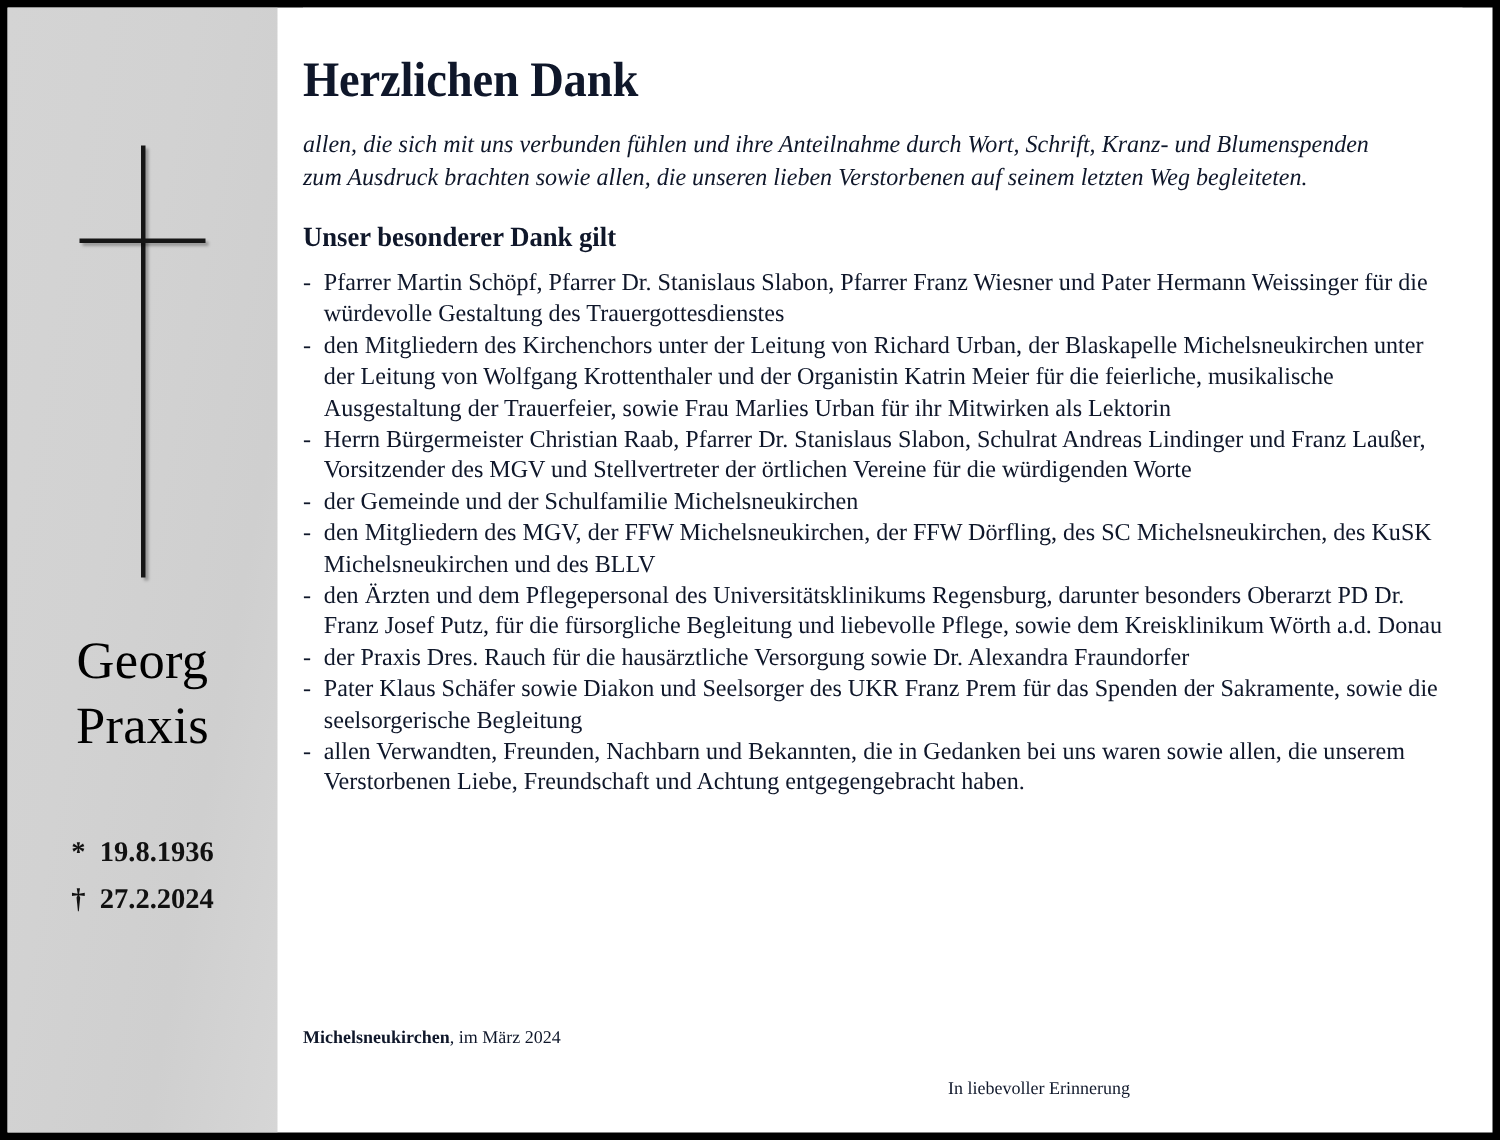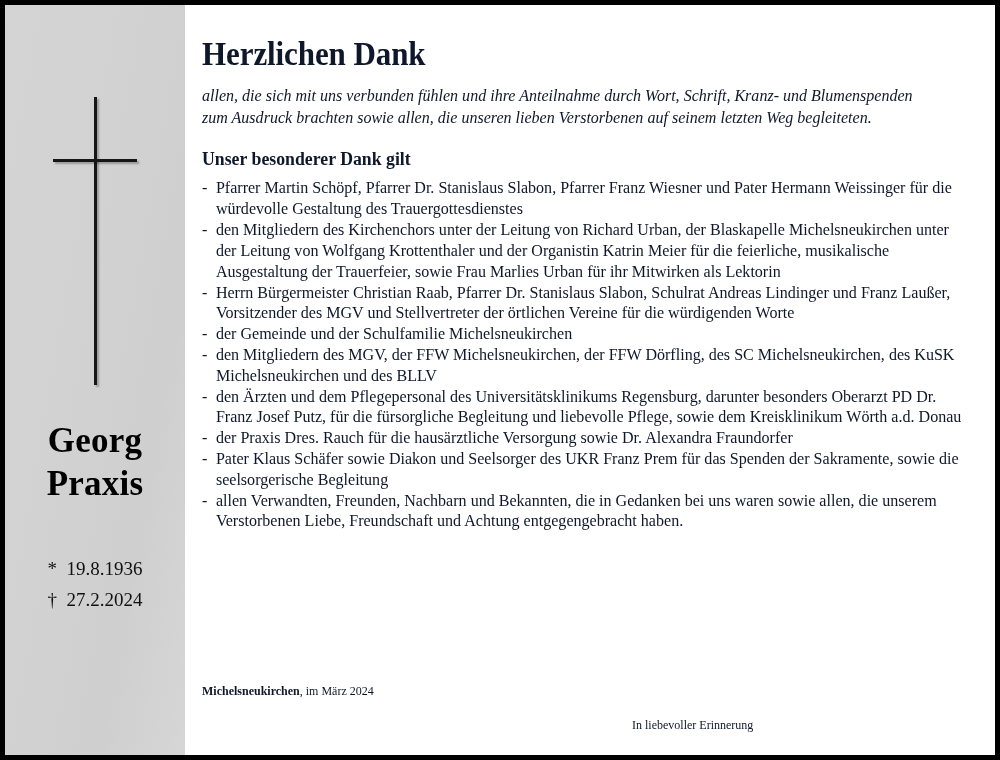--- a/index.html
+++ b/index.html
@@ -62,37 +62,37 @@
     background: #161616;
     box-shadow: 2px 2px 2px rgba(0,0,0,0.28);
   }
 
   .deceased-name {
     position: absolute;
     left: 0;
     right: 0;
     top: 415px;
     font-size: 35px;
-    font-weight: bold;
+    font-weight: normal;
     line-height: 1.22;
     letter-spacing: 0.2px;
     color: #000;
   }
   .deceased-name .nm-line { display: block; }
 
   .dates {
     position: absolute;
     left: 0;
     right: 0;
     top: 548px;
     font-size: 19px;
     line-height: 1.64;
     color: #111;
   }
-  .dates .d-line { display: block; white-space: pre; }
+  .dates .d-line { display: block; white-space: pre; font-weight: bold; }
 
   
   .content {
     position: absolute;
     left: 197px;
     top: 0;
     width: 773px;
     height: 719px;
     background: #ffffff;
     color: #0f172a;

